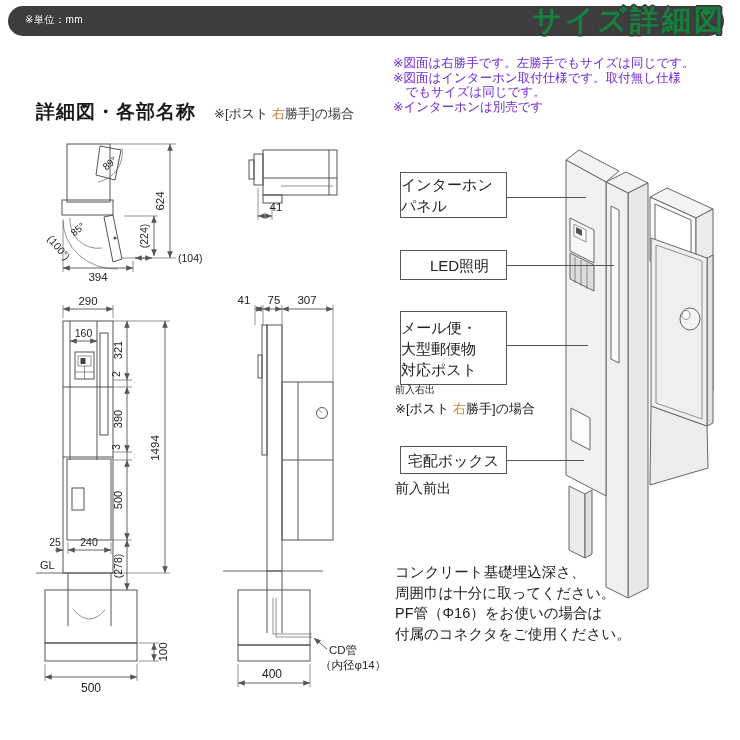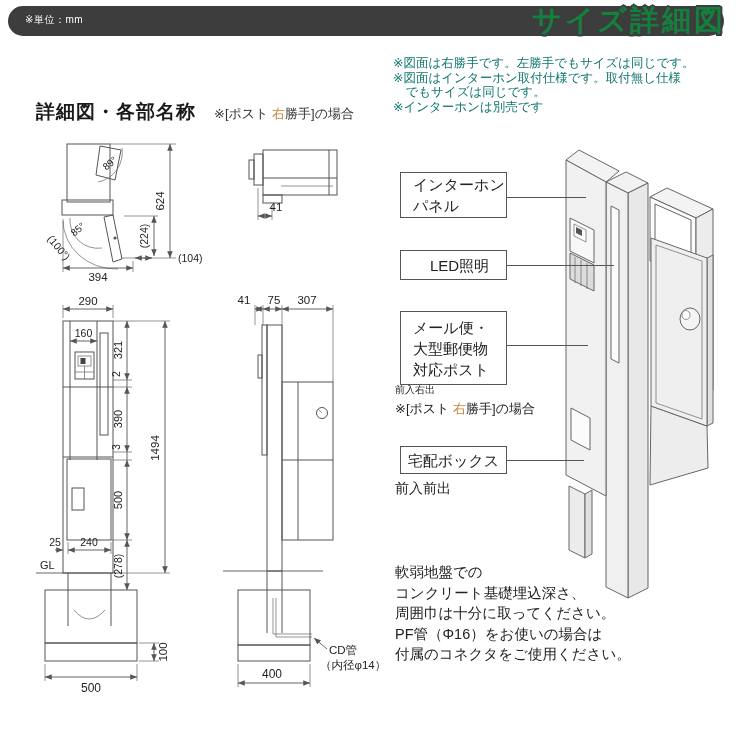--- a/index.html
+++ b/index.html
@@ -5,30 +5,30 @@
   html,body{margin:0;padding:0;background:#fff;}
   .stage{position:relative;width:740px;height:740px;background:#ffffff;overflow:hidden;
          font-family:"Liberation Sans","DejaVu Sans",sans-serif;color:#222;}
   
   .header-bar{position:absolute;left:8px;top:6px;width:716px;height:30px;background:#3d3d3d;border-radius:16px;}
   .unit-note{position:absolute;left:25px;top:13px;color:#fff;font-size:10px;letter-spacing:.5px;}
   .page-title{position:absolute;right:14px;top:1px;color:#15803d;font-size:29px;font-weight:bold;letter-spacing:3px;
     text-shadow:2px 0 0 #3d3d3d,-2px 0 0 #3d3d3d,0 2px 0 #3d3d3d,0 -2px 0 #3d3d3d,
                 1.5px 1.5px 0 #3d3d3d,-1.5px 1.5px 0 #3d3d3d,1.5px -1.5px 0 #3d3d3d,-1.5px -1.5px 0 #3d3d3d;}
   
-  .red-notes{position:absolute;left:393px;top:56px;color:#0f766e;font-size:12.5px;line-height:14.5px;white-space:nowrap;}
+  .red-notes{position:absolute;left:393px;top:56px;color:#6d28d9;font-size:12.5px;line-height:14.5px;white-space:nowrap;}
   
   .sec-heading{position:absolute;left:36px;top:99px;font-size:19px;font-weight:bold;color:#1a1a1a;letter-spacing:1px;}
   .case-note{position:absolute;left:214px;top:105px;font-size:13px;color:#333;}
   .orange{color:#c8823c;}
   
   .plabel{position:absolute;border:1px solid #555;background:#fff;color:#222;font-size:15px;line-height:21px;
           display:flex;align-items:center;white-space:pre-line;box-sizing:border-box;}
   .plabel.center{justify-content:center;}
-  .plabel.left{padding-left:12px;}
+  .plabel.left{padding-left:0;}
   .leader{position:absolute;height:1px;background:#555;}
   .side-note{position:absolute;color:#222;}
   .footer-note{position:absolute;left:395px;top:562px;font-size:14.5px;line-height:20.5px;color:#222;}
   svg{position:absolute;overflow:visible;}
   svg text{fill:#222;font-family:"Liberation Sans","DejaVu Sans",sans-serif;}
   .ln{stroke:#555;stroke-width:1;fill:none;}
   .thin{stroke:#666;stroke-width:.7;fill:none;}
   .dim{stroke:#555;stroke-width:.9;fill:none;}
 </style>
 </head>
@@ -290,20 +290,19 @@
   <div class="plabel left" style="left:400px;top:311px;width:107px;height:74px;">メール便・
 大型郵便物
 対応ポスト</div>
   <div class="plabel center" style="left:400px;top:446px;width:107px;height:28px;">宅配ボックス</div>
 
   <div class="side-note" style="left:395px;top:383px;font-size:10px;">前入右出</div>
   <div class="side-note" style="left:395px;top:400px;font-size:13px;"><span>※[ポスト </span><span class="orange">右</span><span>勝手]の場合</span></div>
   <div class="side-note" style="left:395px;top:480px;font-size:14px;">前入前出</div>
 
   <div class="footer-note">
-    <div>軟弱地盤での</div>
     <div>コンクリート基礎埋込深さ、</div>
     <div>周囲巾は十分に取ってください。</div>
     <div>PF管（Φ16）をお使いの場合は</div>
     <div>付属のコネクタをご使用ください。</div>
   </div>
 
 </div>
 
 </body></html>

